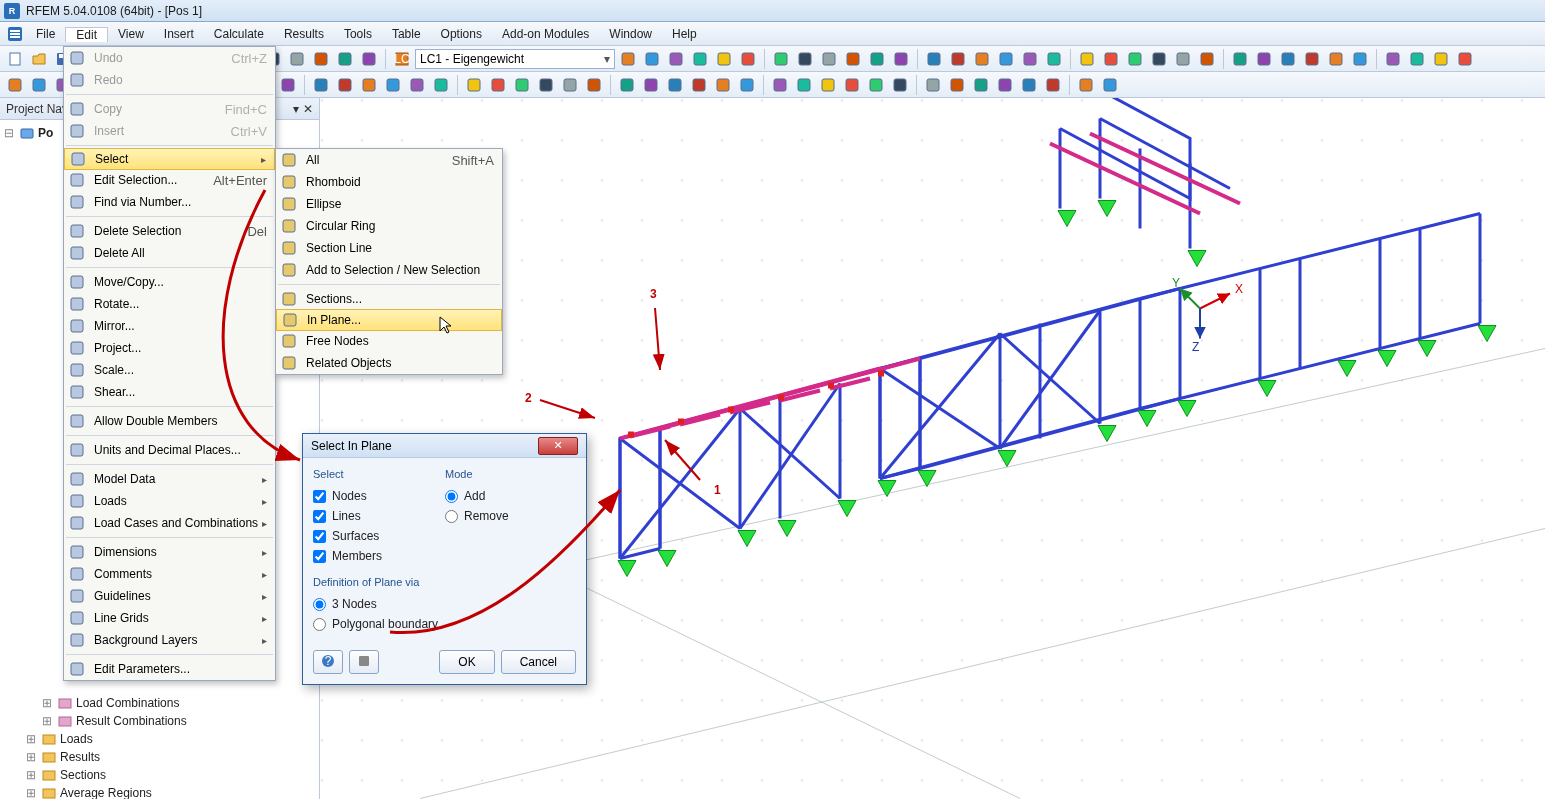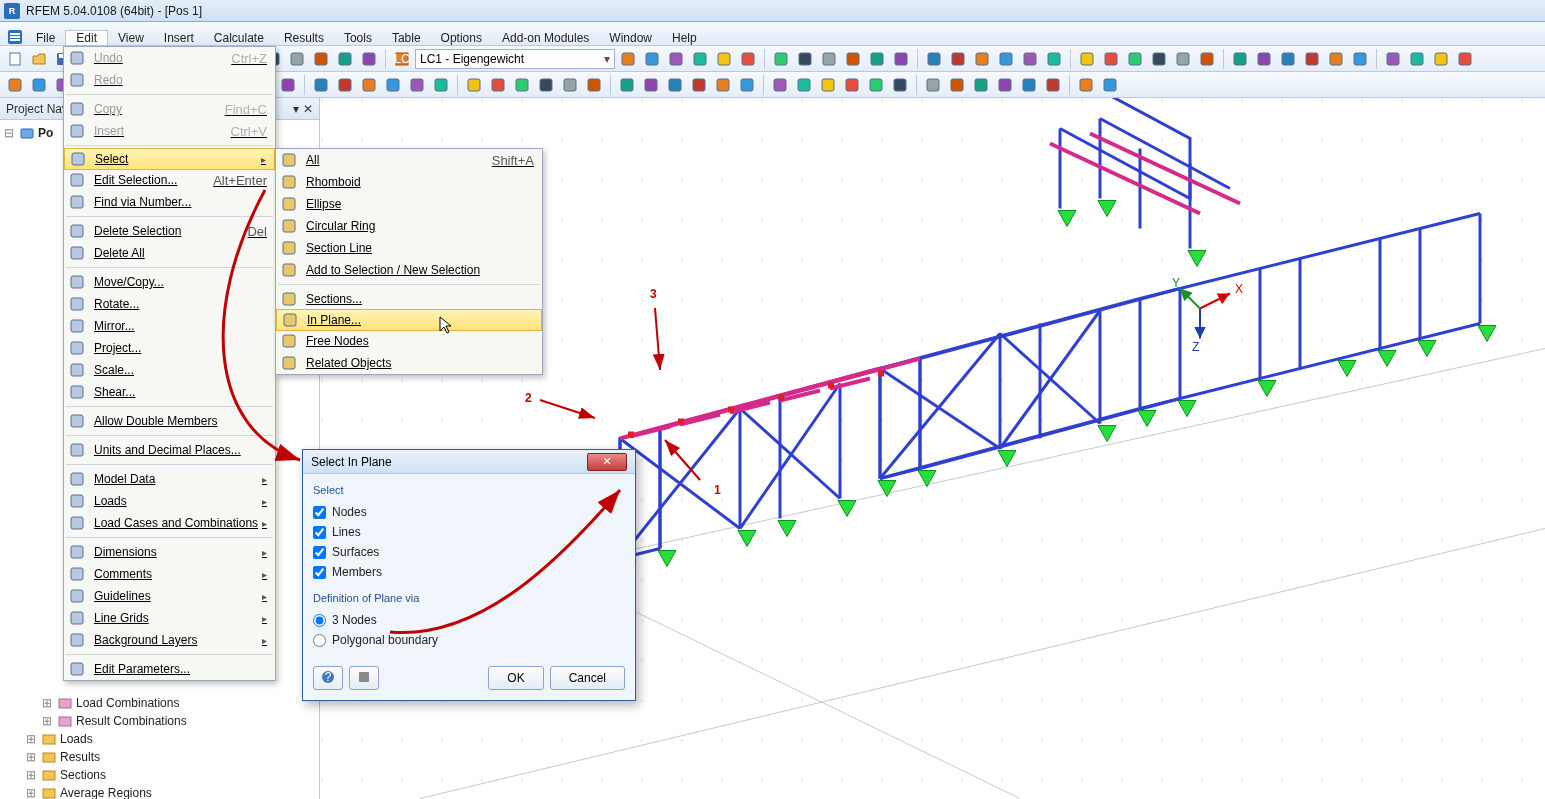--- a/index.html
+++ b/index.html
@@ -4,21 +4,21 @@
 <style>
 * { margin: 0; padding: 0; box-sizing: border-box; font-family: "Segoe UI", Tahoma, sans-serif; font-size: 12px; }
 body { background: #fff; width: 1545px; height: 799px; overflow: hidden; position: relative; }
 
 
 .title-bar { height: 22px; background: linear-gradient(180deg,#e4eef9 0%, #cfe1f3 100%); display: flex; align-items: center; padding: 0 4px; border-bottom: 1px solid #8aa8c8; }
 .title-bar .app-icon { width: 16px; height: 16px; background: #2a6db8; border-radius: 2px; margin-right: 6px; display:flex; align-items:center; justify-content:center; color:#fff; font-size:9px; font-weight:bold; }
 .title-bar .title-text { color: #1a1a1a; }
 
 
-.menu-bar { height: 24px; background: linear-gradient(180deg,#f6f9fd 0%, #e1eaf5 100%); display: flex; align-items: flex-end; padding-left: 4px; border-bottom: 1px solid #bcc9db; }
+.menu-bar { height: 24px; background: linear-gradient(180deg,#f6f9fd 0%, #e1eaf5 100%); display: flex; align-items: center; padding-left: 4px; border-bottom: 1px solid #bcc9db; }
 .menu-bar .app-button { width: 22px; display:flex; align-items:center; justify-content:center; }
 .menu-bar .app-button svg { width:16px; height:16px; }
 .menu-item { padding: 0 10px; display: flex; align-items: center; color: #222; cursor: default; }
 .menu-item.open { background: #fff; border: 1px solid #bcc9db; border-bottom: none; margin-top:1px; }
 
 
 .toolbar { height: 26px; background: linear-gradient(180deg,#f6f9fd 0%, #e4edf7 100%); border-bottom: 1px solid #bcc9db; display:flex; align-items:center; padding: 0 4px; gap: 2px; }
 .tb-icon { width: 22px; height: 22px; display:flex; align-items:center; justify-content:center; border-radius:2px; }
 .tb-sep { width: 1px; height: 20px; background: #bcc9db; margin: 0 3px; }
 .tb-combo { height: 20px; min-width: 200px; border: 1px solid #9bb2d0; background:#fff; display:flex; align-items:center; padding: 0 4px; font-size:11px; }
@@ -33,37 +33,37 @@
 .left-header .pin { margin-left:auto; display:flex; gap:4px; }
 .tree { padding: 4px 2px; font-size: 12px; color:#222; }
 .tree-node { display:flex; align-items:center; height: 18px; gap: 4px; }
 .tree-indent { display:inline-block; width: 14px; text-align:center; color:#888; }
 .tree-icon { width:14px; height:14px; display:inline-flex; align-items:center; justify-content:center; }
 .tree .folder-yellow svg rect { fill:#f2c45a; stroke:#c48a1d; }
 .tree .folder-blue svg rect { fill:#6fa8e8; stroke:#2f6bb3; }
 
 
 .dropdown { position: absolute; left: 63px; top: 46px; width: 213px; background: #f7f7f4; border: 1px solid #9aa9bf; box-shadow: 2px 3px 6px rgba(0,0,0,.25); z-index: 30; }
-.dd-row { height: 22px; display:flex; align-items:center; padding-right: 8px; position:relative;text-decoration:underline; }
+.dd-row { height: 22px; display:flex; align-items:center; padding-right: 8px; position:relative; }
 .dd-row.hover { background: linear-gradient(180deg,#fff3b7 0%, #ffe27a 100%); border:1px solid #e0b642; height:22px; margin:-1px 0; }
 .dd-icon { width: 26px; display:flex; align-items:center; justify-content:center; }
 .dd-label { flex:1; padding-left: 4px; }
 .dd-label.disabled { color:#9a9a9a; }
 .dd-shortcut { color:#555; font-size:13px; padding-left:8px; }
 .dd-shortcut.disabled { color:#b0b0b0; }
 .dd-sep { height:1px; margin: 3px 2px; background:#d0d6df; }
 .dd-sub { color:#555; font-size:10px;}
 
 
-.submenu { position: absolute; left: 275px; top: 148px; width: 268px; background:#f7f7f4; border:1px solid #9aa9bf; box-shadow: 2px 3px 6px rgba(0,0,0,.25); z-index: 31; }
+.submenu { position: absolute; left: 275px; top: 148px; width: 228px; background:#f7f7f4; border:1px solid #9aa9bf; box-shadow: 2px 3px 6px rgba(0,0,0,.25); z-index: 31; }
 .submenu .dd-row { height:22px; }
 .submenu .dd-row.hover { background: linear-gradient(180deg,#fff3b7 0%, #ffe27a 100%); border:1px solid #e0b642; }
 
 
-.dialog { position:absolute; left:302px; top:449px; width: 334px; border:1px solid #2f5f9e; background:#f0f4fb; box-shadow: 3px 4px 10px rgba(0,0,0,.3); z-index: 40; }
+.dialog { position:absolute; left:302px; top:433px; width: 285px; border:1px solid #2f5f9e; background:#f0f4fb; box-shadow: 3px 4px 10px rgba(0,0,0,.3); z-index: 40; }
 .dialog-title { height: 24px; background: linear-gradient(180deg,#e9f1fb 0%, #cfe0f4 100%); display:flex; align-items:center; padding:0 8px; font-weight:400; border-bottom:1px solid #b6c8e0; }
 .dialog-title .close { margin-left:auto; width:40px; height:18px; background: linear-gradient(180deg,#e78a88 0%, #c83f3b 100%); border:1px solid #8a1f1c; border-radius: 2px; color:#fff; display:flex; align-items:center; justify-content:center; font-size:11px; }
 .dialog-body { padding: 10px 10px 8px 10px; }
 .fieldset-row { display:flex; gap: 12px; }
 .fieldset { border: none; }
 .fieldset-legend { color:#25538f; font-size:11px; margin-bottom: 6px; }
 .fieldset.sel { width: 120px; }
 .fieldset.mode { flex:1; }
 .chk-row, .rad-row { display:flex; align-items:center; gap:6px; height:20px; font-size:11px; color:#222; }
 input[type=checkbox], input[type=radio] { width:13px; height:13px; }
@@ -1149,20 +1149,31 @@
           </label>
         <label class="chk-row">
             <input type="checkbox" checked="" style="">
             <span>Surfaces</span>
           </label>
         <label class="chk-row">
             <input type="checkbox" checked="" style="">
             <span>Members</span>
           </label>
       </div>
+      <div class="fieldset mode">
+        <div class="fieldset-legend">Mode</div>
+        <label class="rad-row">
+            <input type="radio" name="mode" checked="" style="">
+            <span>Add</span>
+          </label>
+        <label class="rad-row">
+            <input type="radio" name="mode" style="">
+            <span>Remove</span>
+          </label>
+      </div>
     </div>
     <div class="def-block">
       <div class="fieldset-legend">Definition of Plane via</div>
       <label class="rad-row">
           <input type="radio" name="def" checked="" style="">
           <span>3 Nodes</span>
         </label>
       <label class="rad-row">
           <input type="radio" name="def" style="">
           <span>Polygonal boundary</span>

